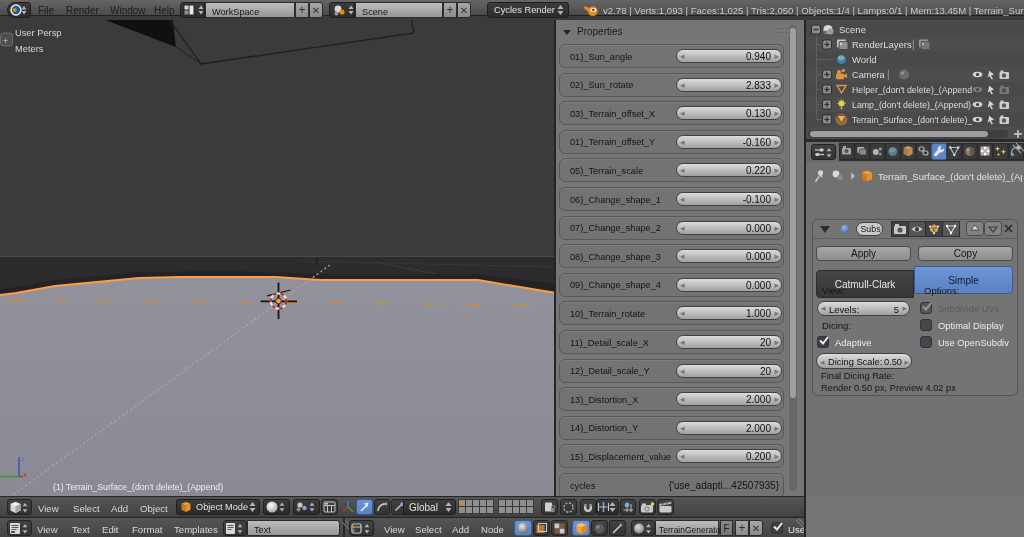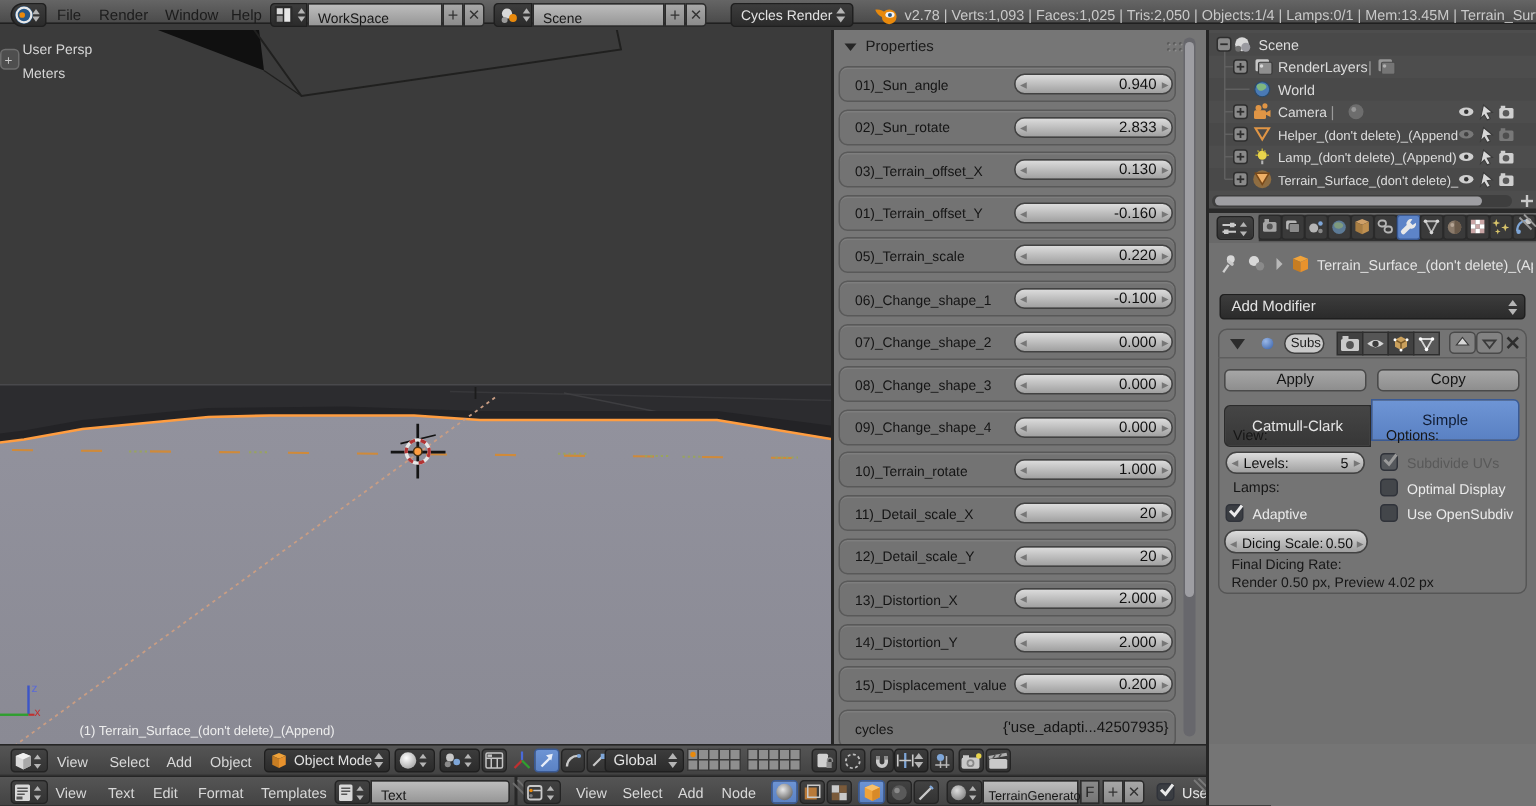--- a/index.html
+++ b/index.html
@@ -576,27 +576,20 @@
         </g>
       <circle cx="24" cy="6" r="3.4" fill="#d8d8d8"></circle>
         <circle cx="28" cy="9.5" r="2.8" fill="#8a8a8a"></circle>
       <path d="M39 4l4 4-4 4z" fill="#b9b9b9"></path>
       <path d="M55 2.5l5 2-5 2.2-5-2.2z" fill="#f0a33a"></path>
         <path d="M50 4.5l5 2.2v6.8l-5-2.2z" fill="#c77d22"></path>
         <path d="M60 4.5l-5 2.2v6.8l5-2.2z" fill="#e8922d"></path>
       <text x="66" y="12" font-size="9.5" fill="#e3e3e3">Terrain_Surface_(don't delete)_(App...</text>
     </svg>
 
-    <div class="dd" style="left:7px;top:54px;width:204px;height:17px;border-radius:3px">
-      <span style="margin-left:7px">Add Modifier</span>
-      <svg width="7" height="12" style="position:absolute;right:4px">
-          <path d="M3.5 1l3 4h-6z" fill="#b5b5b5"></path>
-          <path d="M3.5 11l-3-4h6z" fill="#b5b5b5"></path>
-        </svg>
-    </div>
 
     <div class="ab" style="left:6px;top:77px;width:206px;height:177px;border:1px solid #565656;border-radius:6px;box-sizing:border-box;background:#747474"></div>
     <div class="ab" style="left:6px;top:77px;width:206px;height:20px;border-bottom:1px solid #5e5e5e;box-sizing:border-box"></div>
     <svg class="ab" style="left:6px;top:77px" width="206" height="20">
       <path d="M8 7l5 7 5-7z" fill="#2c2c2c"></path>
       <defs>
           <radialGradient id="bball" cx=".35" cy=".3" r=".9">
             <stop offset="0" stop-color="#9ab8e8"></stop>
             <stop offset="1" stop-color="#3a62a8"></stop>
           </radialGradient>
@@ -656,21 +649,21 @@
       <span class="la">◂</span>
         <span style="position:absolute;left:11px;top:2px;font-size:9.5px">Levels:</span>
         <span class="v" style="top:2px;font-size:9.5px">5</span>
         <span class="ra">▸</span>
     </div>
     <div class="cb" style="left:114px;top:160px;background:#55585c"></div>
     <svg width="12" height="11" class="ab" style="left:115px;top:159px">
         <path d="M2 5.5l3 3 5-6.5" fill="none" stroke="#9a9a9a" stroke-width="2"></path>
       </svg>
     <div class="t ab" style="left:132px;top:161px;color:#595959;font-size:9.4px">Subdivide UVs</div>
-    <div class="t ab" style="left:16px;top:178px;font-size:9.5px">Lamps:</div>
+    <div class="t ab" style="left:16px;top:178px;font-size:9.5px">Dicing:</div>
     <div class="cb" style="left:114px;top:177px"></div>
     <div class="t ab" style="left:132px;top:178px;color:#ebebeb;font-size:9.4px">Optimal Display</div>
     <div class="cb" style="left:11px;top:194px;background:#3a3d42"></div>
     <svg width="12" height="11" class="ab" style="left:12px;top:193px">
         <path d="M2 5.5l3 3 5-6.5" fill="none" stroke="#ececec" stroke-width="2"></path>
       </svg>
     <div class="t ab" style="left:29px;top:195px;color:#ebebeb;font-size:9.4px">Adaptive</div>
     <div class="cb" style="left:114px;top:194px"></div>
     <div class="t ab" style="left:132px;top:195px;color:#ebebeb;font-size:9.4px">Use OpenSubdiv</div>
     <div class="pill" style="left:10px;top:211px;width:96px;height:16px">

